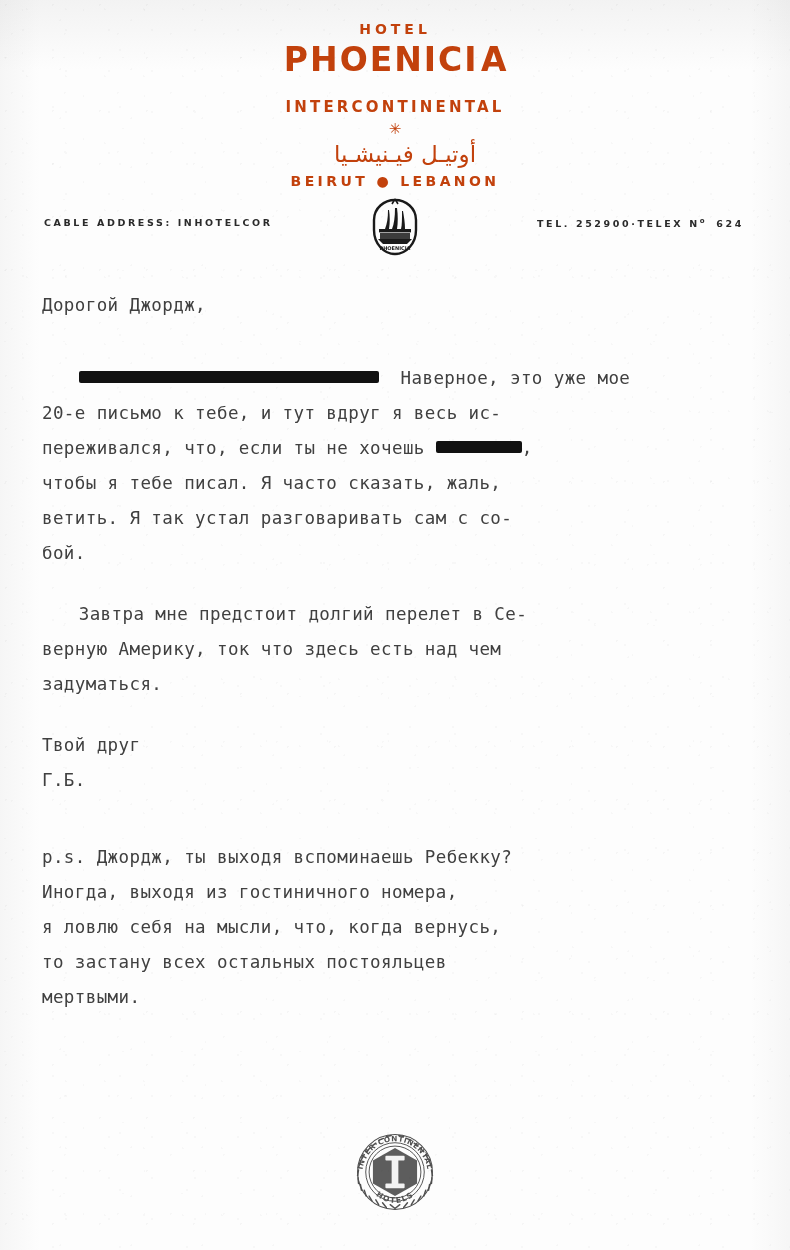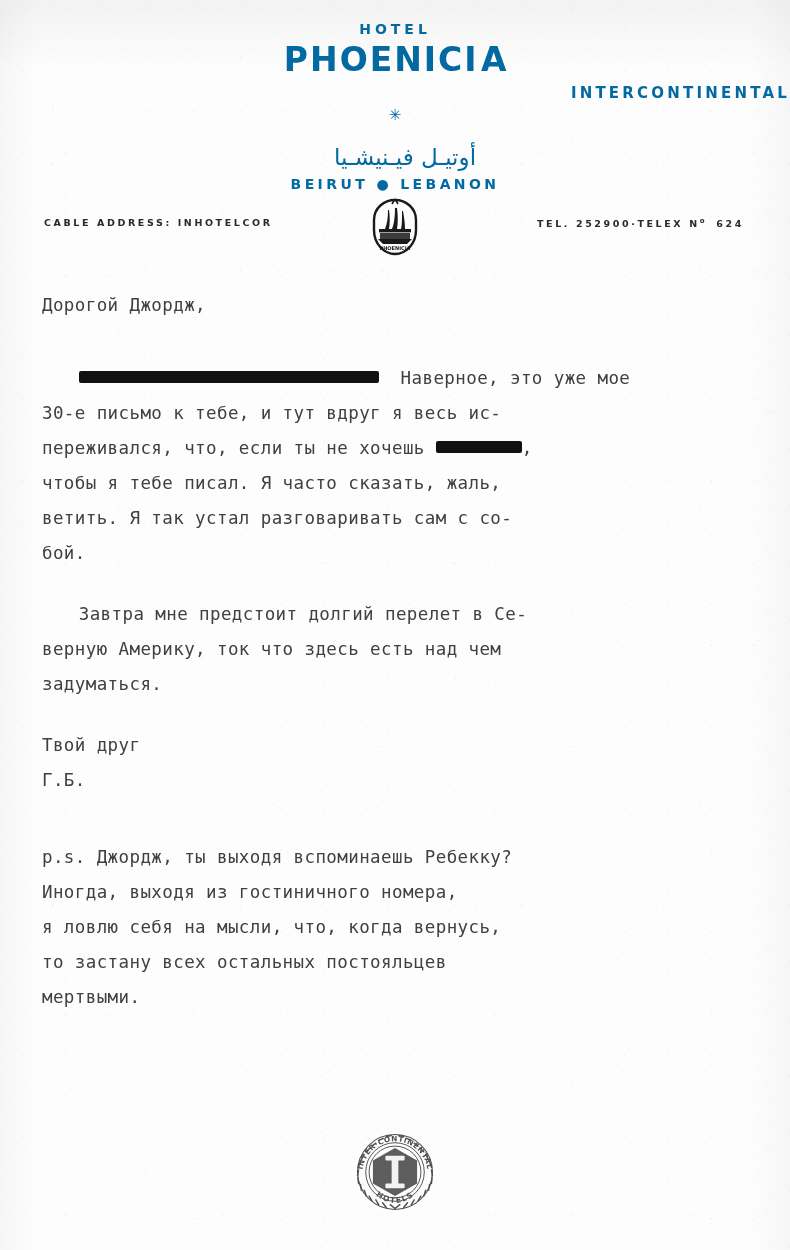--- a/index.html
+++ b/index.html
@@ -48,21 +48,21 @@
       linear-gradient(to left,   rgba(150,150,150,.07) 0, rgba(255,255,255,0) 40px);
   }
 
   
   .letterhead {
     position: absolute;
     top: 22px;
     left: 0;
     width: 100%;
     text-align: center;
-    color: #0369a1;
+    color: #c2410c;
   }
   .lh-hotel {
     font-family: "DejaVu Sans", "Liberation Sans", sans-serif;
     font-size: 14px;
     font-weight: 700;
     letter-spacing: 4px;
     line-height: 1;
   }
   .lh-name {
     font-family: "DejaVu Sans", "Liberation Sans", sans-serif;
@@ -75,31 +75,30 @@
   .lh-name .flip {
     display: inline-block;
     transform: scaleX(-1);
   }
   .lh-chain {
     font-family: "DejaVu Sans", "Liberation Sans", sans-serif;
     font-size: 15px;
     font-weight: 700;
     letter-spacing: 3.2px;
     line-height: 1;
-    margin-top: 7px;
-    text-align: right;
+    margin-top: 21px;
   }
   .lh-star {
     margin-top: 7px;
     font-size: 15px;
     line-height: 1;
     font-family: "DejaVu Sans", "Liberation Sans", sans-serif;
   }
   .lh-arabic {
-    margin-top: 21px;
+    margin-top: 4px;
     font-family: "DejaVu Sans", "Liberation Sans", sans-serif;
     font-size: 23px;
     line-height: 1.2;
     direction: rtl;
     letter-spacing: 1px;
     padding-left: 20px;
   }
   .lh-city {
     font-family: "DejaVu Sans", "Liberation Sans", sans-serif;
     font-size: 14px;
@@ -230,21 +229,21 @@
     </div>
   </div>
 
   <div class="letter-body">
 
     <p class="salutation">Дорогой Джордж,</p>
 
     <p class="para">
       <span class="line"><span class="indent"></span><span class="redaction long"></span><span>  Наверное, это уже мое</span></span>
 
-      <span class="line">30-е письмо к тебе, и тут вдруг я весь ис-</span>
+      <span class="line">20-е письмо к тебе, и тут вдруг я весь ис-</span>
 
       <span class="line"><span>переживался, что, если ты не хочешь </span><span class="redaction short"></span><span>,</span></span>
 
       <span class="line">чтобы я тебе писал. Я часто сказать, жаль,</span>
       <span class="line">ветить. Я так устал разговаривать сам с со-</span>
       <span class="line">бой.</span>
     </p>
 
     <p class="para">
       <span class="line"><span class="indent"></span><span>Завтра мне предстоит долгий перелет в Се-</span></span>

